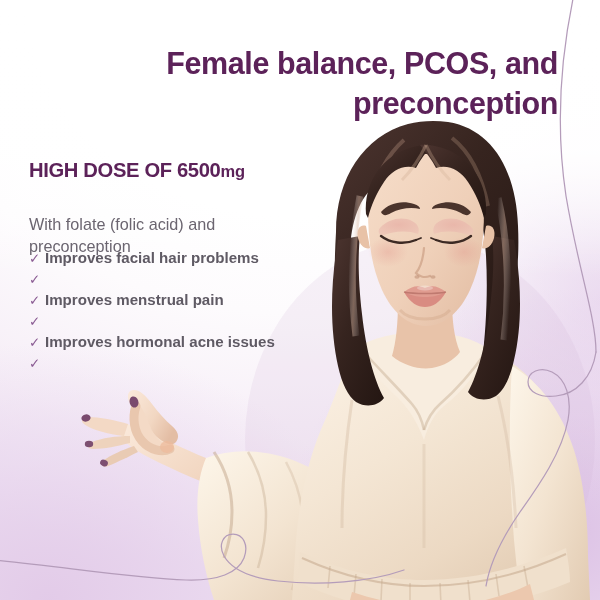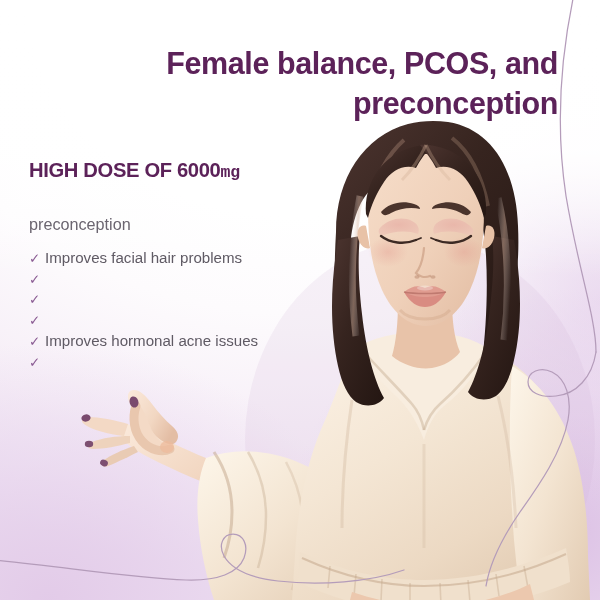--- a/index.html
+++ b/index.html
@@ -95,21 +95,20 @@
     font-size: 20.2px;
     line-height: 1.21;
     font-weight: bold;
     letter-spacing: -0.35px;
     color: #5c2259;
   }
   .subhead .sh-line { display: block; white-space: nowrap; }
   .subhead .unit {
     font-size: 16.5px;
     letter-spacing: -0.2px;
-    font-family: Liberation Mono, monospace;
   }
 
   .lede {
     position: absolute;
     left: 29px;
     top: 198px;
     width: 290px;
     font-size: 16.2px;
     line-height: 1.33;
     color: #6b6570;
@@ -136,20 +135,21 @@
   }
   .benefits li .tick {
     flex: 0 0 auto;
     width: 16px;
     color: #8a5b93;
     font-size: 13.4px;
     line-height: 20.6px;
   }
   .benefits li .btxt {
     flex: 0 1 auto;
+    font-weight: bold;
   }
 </style>
 </head>
 <body>
 
 <div id="poster">
 
   <div class="bg-base"></div>
   <div class="bg-tint-bl"></div>
   <div class="bg-tint-br"></div>
@@ -370,37 +370,39 @@
   </div>
 
   <div class="text-layer">
 
     <h1 class="headline">
       <span class="hl-line">Female balance, PCOS, and</span>
       <span class="hl-line">preconception</span>
     </h1>
 
     <h2 class="subhead">
-      <span class="sh-line"><span>HIGH DOSE OF 6000</span><span class="unit">mg</span></span>
+      <span class="sh-line"><span>HIGH DOSE OF 6500</span><span class="unit">mg</span></span>
     </h2>
 
     <p class="lede">
+      <span class="ld-line">With folate (folic acid) and</span>
       <span class="ld-line">preconception</span>
     </p>
 
     <ul class="benefits">
       <li>
         <span class="tick">✓</span>
         <span class="btxt">Improves facial hair problems</span>
       </li>
       <li>
         <span class="tick">✓</span>
       </li>
       <li>
         <span class="tick">✓</span>
+        <span class="btxt">Improves menstrual pain</span>
       </li>
       <li>
         <span class="tick">✓</span>
       </li>
       <li>
         <span class="tick">✓</span>
         <span class="btxt">Improves hormonal acne issues</span>
       </li>
       <li>
         <span class="tick">✓</span>

